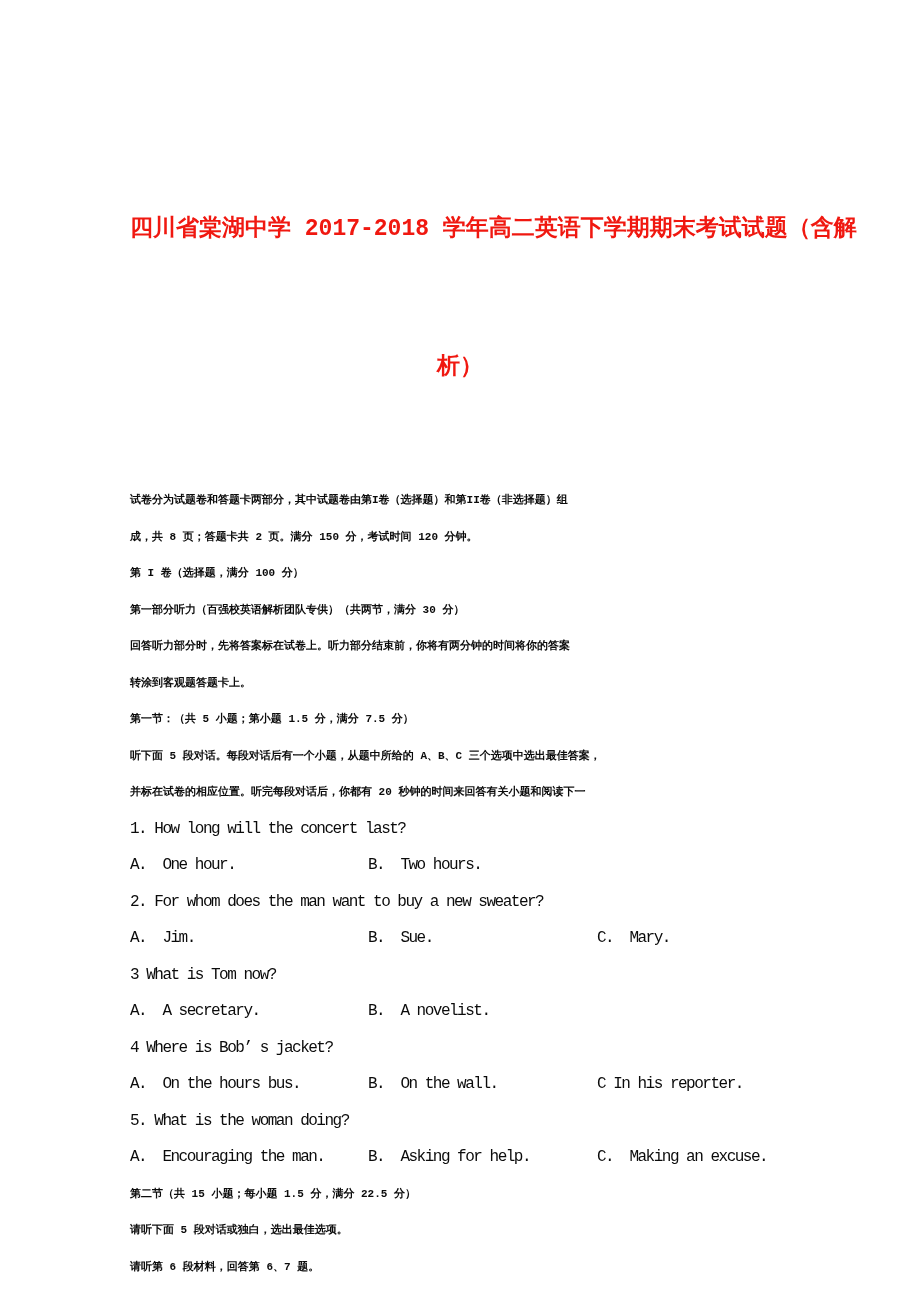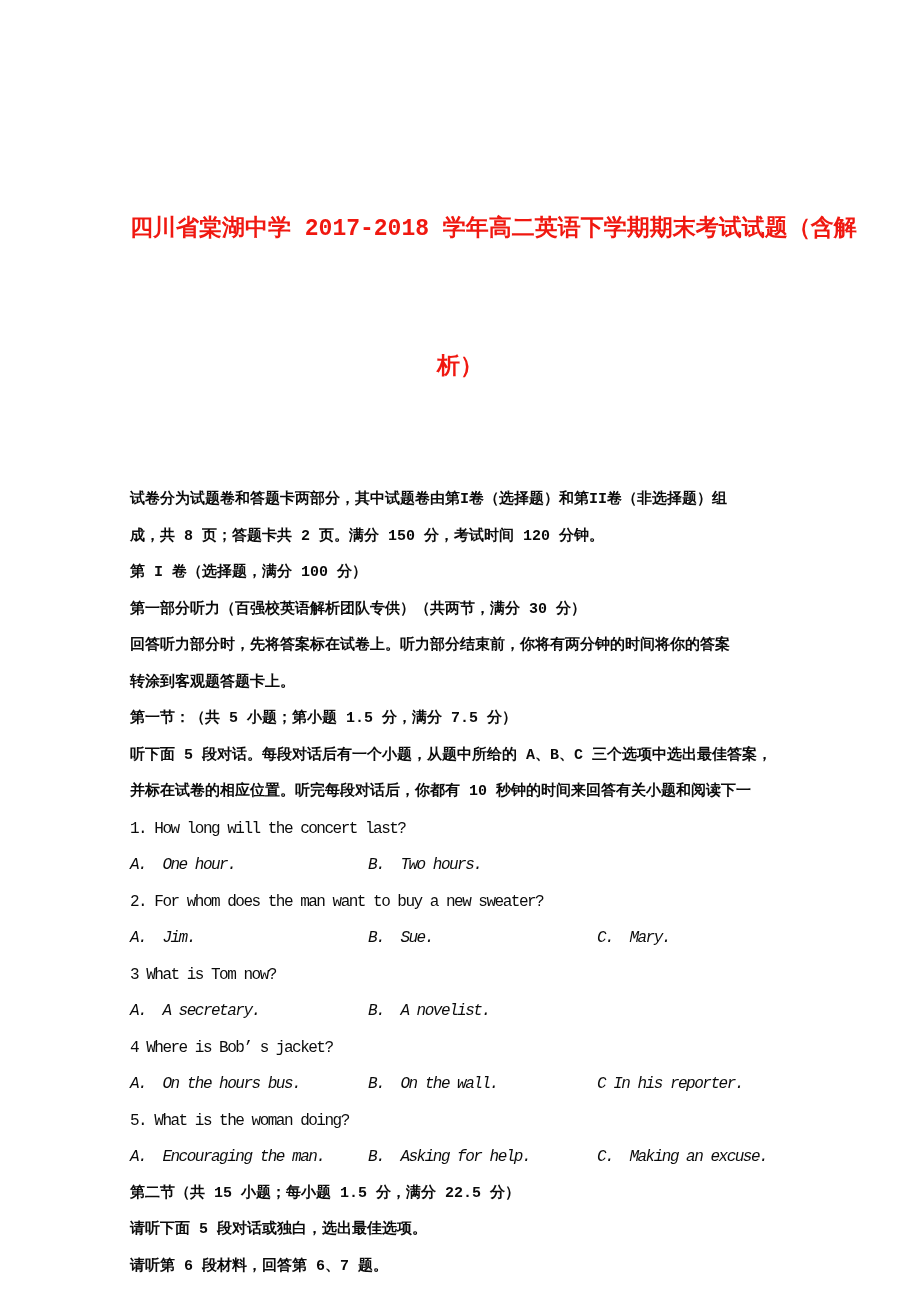--- a/index.html
+++ b/index.html
@@ -32,32 +32,31 @@
   }
   .body-text {
     margin-top: 0;
   }
   .line {
     height: 36.5px;
     line-height: 36.5px;
     white-space: pre;
   }
   .zh {
-    font-size: 15px;
+    font-size: 11px;
     font-weight: bold;
   }
   .en {
     font-size: 16px;
     font-weight: normal;
     letter-spacing: -1.5px;
   }
   .opts {
     display: flex;
     align-items: flex-end;
-    font-style: italic;
   }
   .opts .cell-a { min-width: 238px; }
   .opts .cell-b { min-width: 229px; }
   .opts .cell-c { flex: 1; }
   .opts span { white-space: pre; }
 </style>
 </head>
 <body>
 
 <div class="page">
@@ -69,21 +68,21 @@
 
   <div class="body-text">
     <div class="line zh">试卷分为试题卷和答题卡两部分，其中试题卷由第I卷（选择题）和第II卷（非选择题）组</div>
     <div class="line zh">成，共 8 页；答题卡共 2 页。满分 150 分，考试时间 120 分钟。</div>
     <div class="line zh">第 I 卷（选择题，满分 100 分）</div>
     <div class="line zh">第一部分听力（百强校英语解析团队专供）（共两节，满分 30 分）</div>
     <div class="line zh">回答听力部分时，先将答案标在试卷上。听力部分结束前，你将有两分钟的时间将你的答案</div>
     <div class="line zh">转涂到客观题答题卡上。</div>
     <div class="line zh">第一节：（共 5 小题；第小题 1.5 分，满分 7.5 分）</div>
     <div class="line zh">听下面 5 段对话。每段对话后有一个小题，从题中所给的 A、B、C 三个选项中选出最佳答案，</div>
-    <div class="line zh">并标在试卷的相应位置。听完每段对话后，你都有 10 秒钟的时间来回答有关小题和阅读下一</div>
+    <div class="line zh">并标在试卷的相应位置。听完每段对话后，你都有 20 秒钟的时间来回答有关小题和阅读下一</div>
 
     <div class="line en">1. How long will the concert last?</div>
     <div class="line en opts">
       <span class="cell-a">A.  One hour.</span>
       <span class="cell-b">B.  Two hours.</span>
     </div>
 
     <div class="line en">2. For whom does the man want to buy a new sweater?</div>
     <div class="line en opts">
       <span class="cell-a">A.  Jim.</span>

